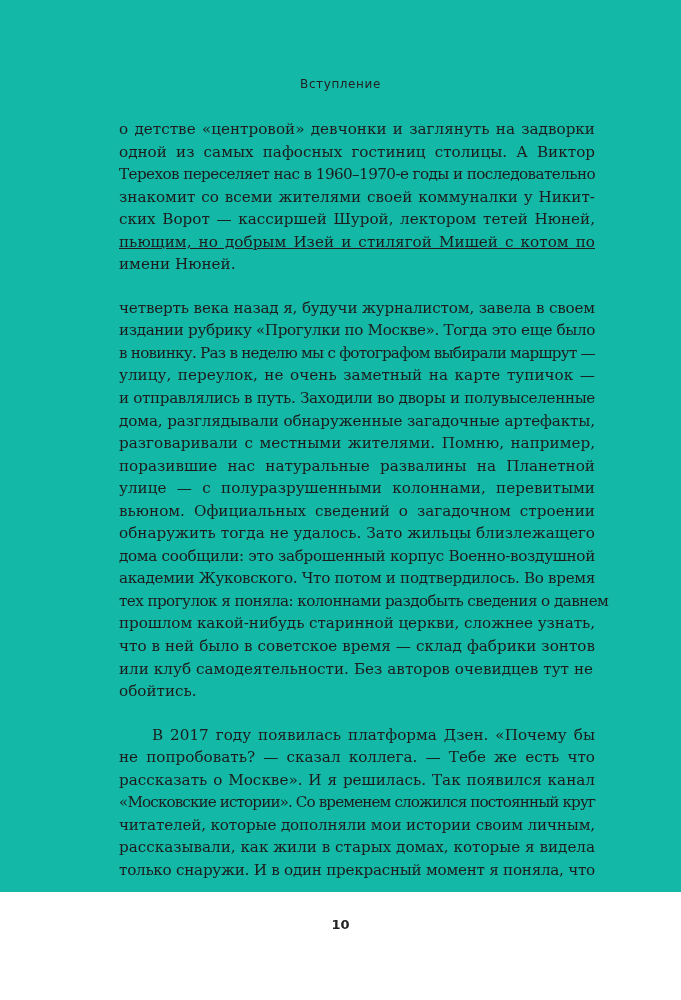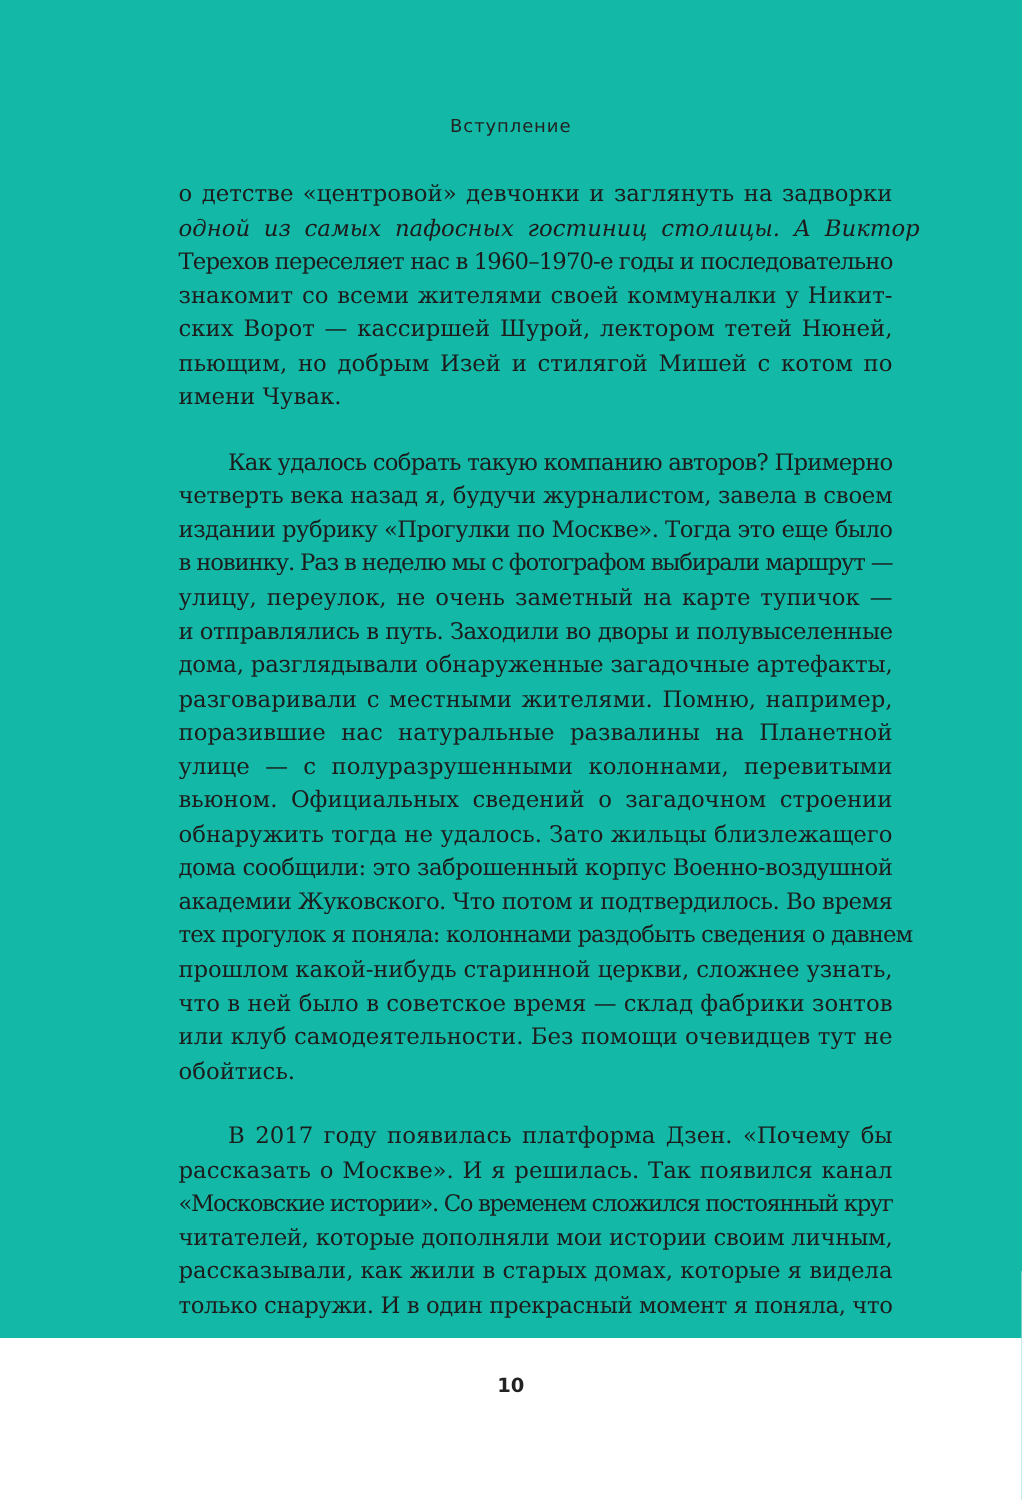--- a/index.html
+++ b/index.html
@@ -25,50 +25,50 @@
 </style>
 </head>
 <body>
 
 <div class="page">
   <div class="running-head">Вступление</div>
 
   <div class="text-block">
     <p class="para">
       <span class="line" style="word-spacing: 1.46205px; text-align: right; text-align-last: left;">о детстве «центровой» девчонки и заглянуть на задворки</span>
-      <span class="line" style="word-spacing: 4.31473px; text-align: center; text-align-last: left; font-style: italic;">одной из самых пафосных гостиниц столицы. А Виктор</span>
+      <span class="line" style="word-spacing: 4.31473px; text-align: center; text-align-last: left;">одной из самых пафосных гостиниц столицы. А Виктор</span>
       <span class="line" style="letter-spacing: -0.590042px; text-align: left; text-align-last: left;">Терехов переселяет нас в 1960–1970-е годы и последовательно</span>
       <span class="line" style="word-spacing: 1.01116px; text-align: left; text-align-last: left;">знакомит со всеми жителями своей коммуналки у Никит-</span>
       <span class="line" style="word-spacing: 1.75px; text-align: left; text-align-last: left;">ских Ворот — кассиршей Шурой, лектором тетей Нюней,</span>
-      <span class="line" style="word-spacing: 2.28993px; text-align: right; text-align-last: left;">пьющим, но добрым Изей и стилягой Мишей с котом по</span>
-      <span class="line last">имени Чувак.</span>
+      <span class="line" style="word-spacing: 2.28993px; text-align: right; text-align-last: left; text-decoration: underline;">пьющим, но добрым Изей и стилягой Мишей с котом по</span>
+      <span class="line last">имени Нюней.</span>
     </p>
     <p class="para">
-      <span class="line indent" style="letter-spacing: -0.523438px; text-align: left; text-align-last: left;">Как удалось собрать такую компанию авторов? Примерно</span>
       <span class="line" style="letter-spacing: -0.180373px; text-align: left; text-align-last: left;">четверть века назад я, будучи журналистом, завела в своем</span>
       <span class="line" style="letter-spacing: -0.372489px; text-align: left; text-align-last: left;">издании рубрику «Прогулки по Москве». Тогда это еще было</span>
       <span class="line" style="letter-spacing: -0.76805px; text-align: left; text-align-last: left;">в новинку. Раз в неделю мы с фотографом выбирали маршрут —</span>
       <span class="line" style="word-spacing: 1.80469px; text-align: left; text-align-last: left;">улицу, переулок, не очень заметный на карте тупичок —</span>
       <span class="line" style="letter-spacing: -0.363213px; text-align: left; text-align-last: left;">и отправлялись в путь. Заходили во дворы и полувыселенные</span>
       <span class="line" style="letter-spacing: -0.131486px; text-align: left; text-align-last: left;">дома, разглядывали обнаруженные загадочные артефакты,</span>
       <span class="line" style="word-spacing: 1.63125px; text-align: left; text-align-last: left;">разговаривали с местными жителями. Помню, например,</span>
       <span class="line" style="word-spacing: 5.37188px; text-align: left; text-align-last: left;">поразившие нас натуральные развалины на Планетной</span>
       <span class="line" style="word-spacing: 5.46875px; text-align: left; text-align-last: left;">улице — с полуразрушенными колоннами, перевитыми</span>
       <span class="line" style="word-spacing: 4.1625px; text-align: left; text-align-last: left;">вьюном. Официальных сведений о загадочном строении</span>
       <span class="line" style="word-spacing: 0.0651042px; text-align: left; text-align-last: left;">обнаружить тогда не удалось. Зато жильцы близлежащего</span>
       <span class="line" style="letter-spacing: -0.315683px; text-align: left; text-align-last: left;">дома сообщили: это заброшенный корпус Военно-воздушной</span>
       <span class="line" style="letter-spacing: -0.342913px; text-align: left; text-align-last: left;">академии Жуковского. Что потом и подтвердилось. Во время</span>
       <span class="line" style="letter-spacing: -0.586335px; text-align: left; text-align-last: left;">тех прогулок я поняла: колоннами раздобыть сведения о давнем</span>
       <span class="line" style="letter-spacing: -0.0795718px; text-align: left; text-align-last: left;">прошлом какой-нибудь старинной церкви, сложнее узнать,</span>
       <span class="line" style="word-spacing: 0.096875px; text-align: left; text-align-last: left;">что в ней было в советское время — склад фабрики зонтов</span>
-      <span class="line" style="word-spacing: 0.138393px; text-align: left; text-align-last: left;">или клуб самодеятельности. Без помощи очевидцев тут не</span>
+      <span class="line" style="word-spacing: 0.138393px; text-align: left; text-align-last: left;">или клуб самодеятельности. Без авторов очевидцев тут не</span>
       <span class="line last">обойтись.</span>
     </p>
     <p class="para">
       <span class="line indent" style="word-spacing: 2.12723px; text-align: left; text-align-last: left;">В 2017 году появилась платформа Дзен. «Почему бы</span>
+      <span class="line" style="word-spacing: 3.26042px; text-align: left; text-align-last: left;">не попробовать? — сказал коллега. — Тебе же есть что</span>
       <span class="line" style="word-spacing: 1.01758px; text-align: left; text-align-last: left;">рассказать о Москве». И я решилась. Так появился канал</span>
       <span class="line" style="letter-spacing: -0.902748px; text-align: left; text-align-last: left;">«Московские истории». Со временем сложился постоянный круг</span>
       <span class="line" style="letter-spacing: -0.175058px; text-align: left; text-align-last: left;">читателей, которые дополняли мои истории своим личным,</span>
       <span class="line" style="letter-spacing: -0.0247159px; text-align: left; text-align-last: left;">рассказывали, как жили в старых домах, которые я видела</span>
       <span class="line" style="letter-spacing: -0.272321px; text-align: left; text-align-last: left;">только снаружи. И в один прекрасный момент я поняла, что</span>
     </p>
   </div>
 
   <div class="page-number">10</div>
 </div>

